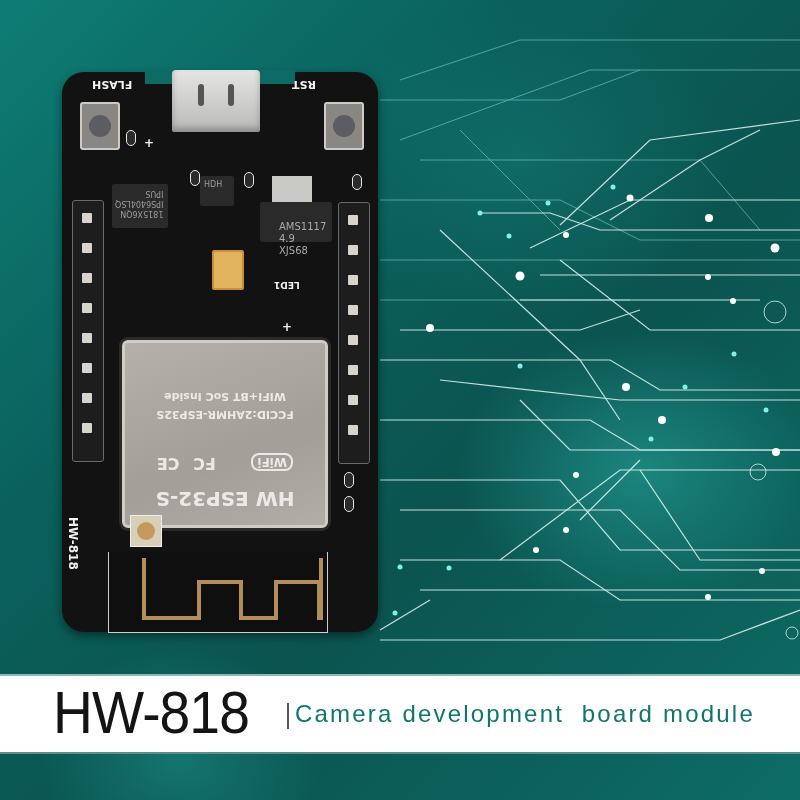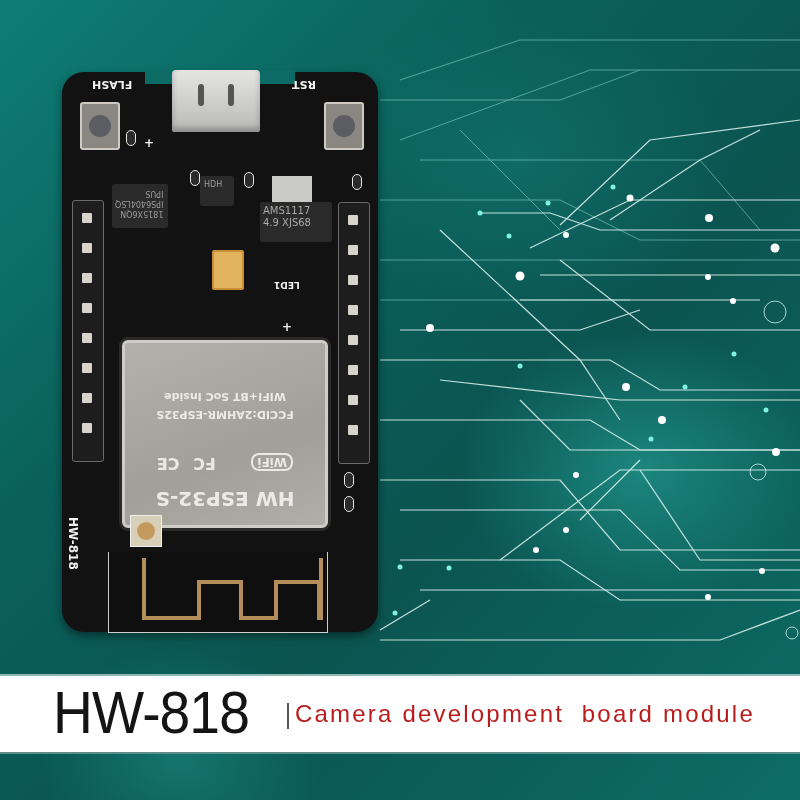--- a/index.html
+++ b/index.html
@@ -60,21 +60,21 @@
       position: absolute; left: 0; top: 674px; width: 800px; height: 76px; background: #ffffff;
       border-top: 2px solid #8fb8b4; border-bottom: 2px solid #5f8e8a;
     }
     .title {
       position: absolute; left: 53px; top: 2px; font-family: "Liberation Sans", sans-serif; font-size: 60px;
       color: #141414; letter-spacing: -1px; transform: scaleX(0.92); transform-origin: left;
     }
     .divider { position: absolute; left: 287px; top: 27px; width: 2px; height: 26px; background: #555; }
     .subtitle {
       position: absolute; left: 295px; top: 24px; font-family: "Liberation Sans", sans-serif; font-size: 24px;
-      color: #b91c1c; letter-spacing: 2.2px; white-space: pre;
+      color: #0f766e; letter-spacing: 2.2px; white-space: pre;
     }
   </style>
 </head>
 <body>
 
 <div class="bg"></div>
 
 <svg class="circuit" viewBox="0 0 800 800">
   <g stroke="#8fd9d0" stroke-width="1" fill="none" opacity="0.55">
     <path d="M400 80 L520 40 L800 40"></path>
@@ -171,21 +171,21 @@
     </div>
 
   <div class="chip" style="left:50px; top:112px; width:56px; height:44px; padding:4px 3px; box-sizing:border-box; line-height:10px;">
     <div class="flip">
       <div>1815X6QN</div>
       <div>IPS6404LSQ</div>
       <div>IPUS</div>
     </div>
   </div>
   <div class="chip" style="left:138px; top:104px; width:34px; height:30px; padding:4px; box-sizing:border-box;"><span>HDH</span></div>
-  <div class="chip" style="left:198px; top:130px; width:72px; height:40px; padding:3px; box-sizing:border-box; font-size:10px; line-height:12px; color:#aaa;">
+  <div class="chip" style="left:198px; top:130px; width:72px; height:40px; padding:19px; box-sizing:border-box; font-size:10px; line-height:12px; color:#aaa;">
     <div>AMS1117</div>
     <div>4.9  XJS68</div>
   </div>
   <div style="position:absolute; left:210px; top:104px; width:40px; height:26px; background:#c9c9c6;"></div>
 
   <div class="tantalum" style="left:150px; top:178px;"></div>
   <div class="smd" style="left:64px; top:58px;"></div>
   <div class="smd" style="left:128px; top:98px;"></div>
   <div class="smd" style="left:182px; top:100px;"></div>
   <div class="smd" style="left:290px; top:102px;"></div>

